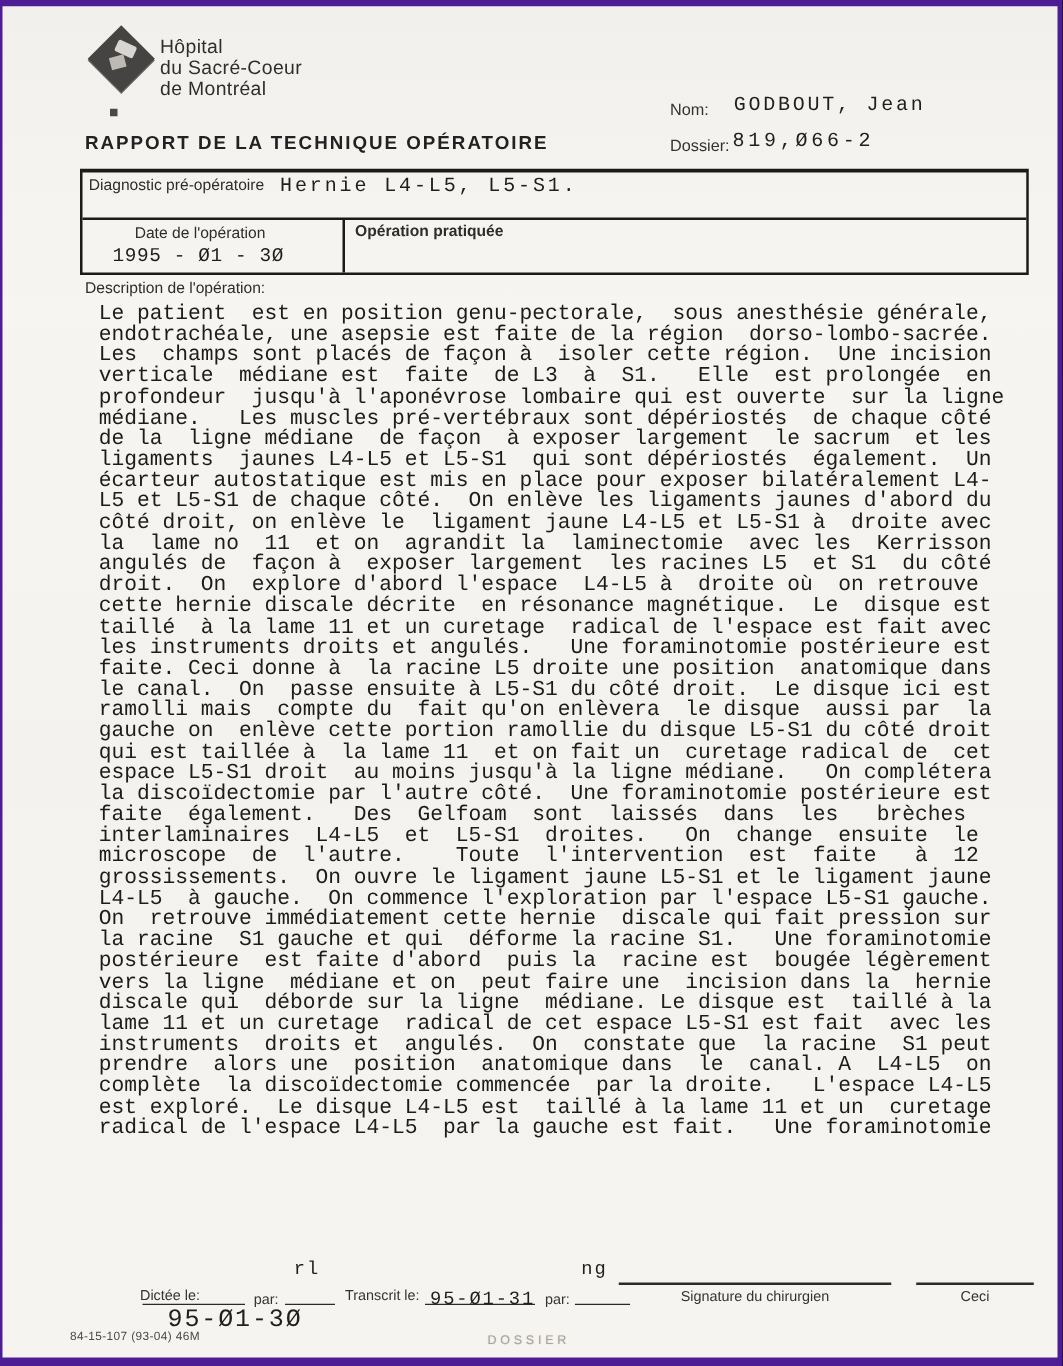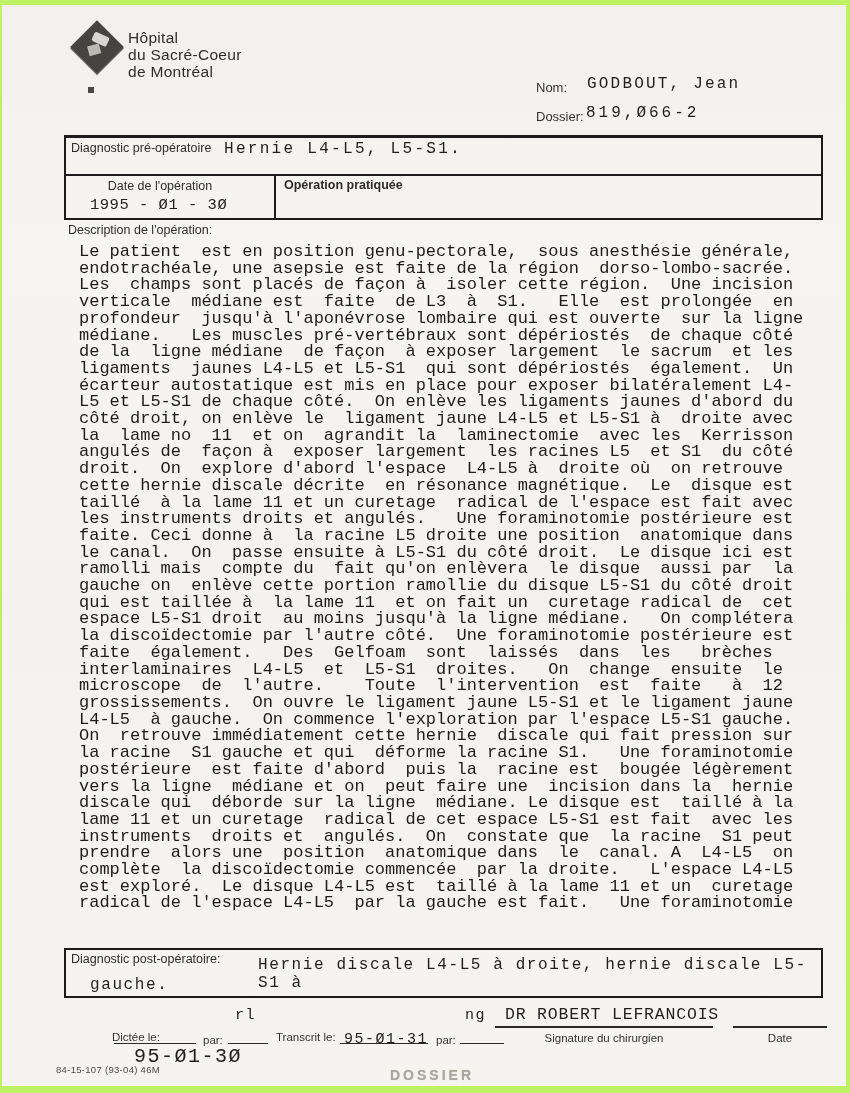--- a/index.html
+++ b/index.html
@@ -1,16 +1,16 @@
 <!DOCTYPE html>
 <html><head>
 <meta charset="utf-8">
 <style>
   html,body{margin:0;padding:0;background:#0c0c0c;}
-  .page{position:relative;width:850px;height:1093px;background:#bef264;overflow:hidden;
+  .page{position:relative;width:850px;height:1093px;background:#4c1d95;overflow:hidden;
         font-family:"Liberation Sans",sans-serif;}
   .paper{position:absolute;left:2px;top:5px;width:844px;height:1081px;
          background:linear-gradient(180deg,#f1f0ed 0%,#f6f5f2 22%,#f3f2ee 55%,#f5f4f0 100%);}
   .abs{position:absolute;}
   .mono{font-family:"Liberation Mono","DejaVu Sans Mono",monospace;color:#1f1f1f;}
   
   .logo-diamond{position:absolute;left:76px;top:23px;width:38px;height:38px;
     background:#454442;transform:rotate(45deg);box-shadow:1px 1px 0 #6a6a68;}
   .logo-mark1{position:absolute;left:8px;top:6px;width:16px;height:10px;background:#d8d6d2;
     transform:rotate(-20deg);border-radius:2px;}
@@ -25,21 +25,21 @@
   .frame{position:absolute;border:2px solid #1b1b1b;background:transparent;}
   .frame-top{border-top-width:3px;}
   .hrule{position:absolute;left:0;right:0;border-top:2px solid #1b1b1b;}
   .vrule{position:absolute;top:0;bottom:0;border-left:2px solid #1b1b1b;}
   .boxlabel{font-size:12.5px;color:#2d2d2d;}
   .desc{white-space:pre;font-size:17px;line-height:16.7px;letter-spacing:0;color:#1c1c1c;}
   .blank{position:absolute;border-bottom:1.6px solid #2a2a2a;height:0;}
   .footlabel{font-size:11.5px;color:#333;}
   .centered{text-align:center;}
   .formnum{font-size:9.5px;color:#4a4a4a;letter-spacing:0.3px;}
-  .stamp{font-size:14px;color:#aaa69f;letter-spacing:3px;font-weight:700;
+  .stamp{font-size:10px;color:#aaa69f;letter-spacing:3px;font-weight:400;
     text-shadow:0 0 1px #c8c4bd;}
 </style>
 </head>
 <body>
 
 <div class="page">
   <div class="paper">
 
     <div>
       <div class="logo-diamond">
@@ -48,20 +48,21 @@
       </div>
       <div class="logo-dot"></div>
     </div>
     <div class="abs hospital-name" style="left:126px;top:24px;">Hôpital
 du Sacré-Coeur
 de Montréal</div>
 
     <div class="abs small-label" style="left:534px;top:75px;">Nom:</div>
     <div class="abs mono" style="left:585px;top:70px;font-size:16px;letter-spacing:2.2px;">GODBOUT, Jean</div>
 
+    <div class="abs report-title" style="left:66px;top:101px;">RAPPORT DE LA TECHNIQUE OPÉRATOIRE</div>
 
     <div class="abs small-label" style="left:534px;top:104px;">Dossier:</div>
     <div class="abs mono" style="left:584px;top:99px;font-size:16px;letter-spacing:3px;">819,Ø66-2</div>
 
     <div class="frame frame-top" style="left:62px;top:130px;width:755px;height:80px;">
       <div class="abs boxlabel" style="left:5px;top:3px;">Diagnostic pré-opératoire</div>
       <div class="abs mono" style="left:116px;top:2px;font-size:16px;letter-spacing:2.3px;margin-left:42px;">Hernie L4-L5, L5-S1.</div>
 
       <div class="hrule" style="top:36px;"></div>
       <div class="vrule" style="left:208px;top:38px;"></div>
@@ -107,42 +108,36 @@
 postérieure  est faite d'abord  puis la  racine est  bougée légèrement
 vers la ligne  médiane et on  peut faire une  incision dans la  hernie
 discale qui  déborde sur la ligne  médiane. Le disque est  taillé à la
 lame 11 et un curetage  radical de cet espace L5-S1 est fait  avec les
 instruments  droits et  angulés.  On  constate que  la racine  S1 peut
 prendre  alors une  position  anatomique dans  le  canal. A  L4-L5  on
 complète  la discoïdectomie commencée  par la droite.   L'espace L4-L5
 est exploré.  Le disque L4-L5 est  taillé à la lame 11 et un  curetage
 radical de l'espace L4-L5  par la gauche est fait.   Une foraminotomie</div>
 
-    <div class="frame" style="left:62px;top:943px;width:755px;height:46px;">
-      <div class="abs boxlabel" style="left:5px;top:2px;">Diagnostic post-opératoire:</div>
-      <div class="abs mono" style="left:192px;top:6px;font-size:16px;letter-spacing:1.6px;">Hernie discale  L4-L5 à droite, hernie  discale L5-S1 à</div>
-      <div class="abs mono" style="left:24px;top:26px;font-size:16px;letter-spacing:1.6px;">gauche.</div>
-    </div>
 
     <div class="abs mono" style="left:116px;top:1040px;font-size:20px;letter-spacing:1.5px;margin-left:16px;">95-Ø1-3Ø</div>
     <div class="abs mono" style="left:233px;top:1002px;font-size:15px;letter-spacing:1.5px;">rl</div>
     <div class="abs mono" style="left:342px;top:1002px;font-size:15px;letter-spacing:1.5px;margin-top:24px;">95-Ø1-31</div>
     <div class="abs mono" style="left:463px;top:1002px;font-size:15px;letter-spacing:1.5px;">ng</div>
-    <div class="abs mono" style="left:503px;top:1000px;font-size:16.5px;letter-spacing:0.8px;">DR ROBERT LEFRANCOIS</div>
 
     <div class="abs footlabel" style="left:66px;top:1026px;padding-left:44px;">Dictée le:</div>
     <div class="blank" style="left:112px;top:1038px;width:82px;"></div>
     <div class="abs footlabel" style="left:201px;top:1029px;">par:</div>
     <div class="blank" style="left:226px;top:1038px;width:40px;"></div>
     <div class="abs footlabel" style="left:274px;top:1026px;">Transcrit le:</div>
     <div class="blank" style="left:338px;top:1038px;width:88px;"></div>
     <div class="abs footlabel" style="left:434px;top:1029px;">par:</div>
     <div class="blank" style="left:458px;top:1038px;width:44px;"></div>
 
     <div class="blank" style="left:493px;top:1021px;width:218px;border-bottom-width:2px;"></div>
     <div class="abs footlabel centered" style="left:493px;top:1027px;width:218px;">Signature du chirurgien</div>
     <div class="blank" style="left:731px;top:1021px;width:94px;border-bottom-width:2px;"></div>
-    <div class="abs footlabel centered" style="left:731px;top:1027px;width:94px;">Date</div>
+    <div class="abs footlabel centered" style="left:731px;top:1027px;width:94px;">Ceci</div>
 
     <div class="abs formnum" style="left:54px;top:1059px;">84-15-107 (93-04) 46M</div>
     <div class="abs stamp" style="left:388px;top:1062px;">DOSSIER</div>
   </div>
 </div>
 
 </body></html>

